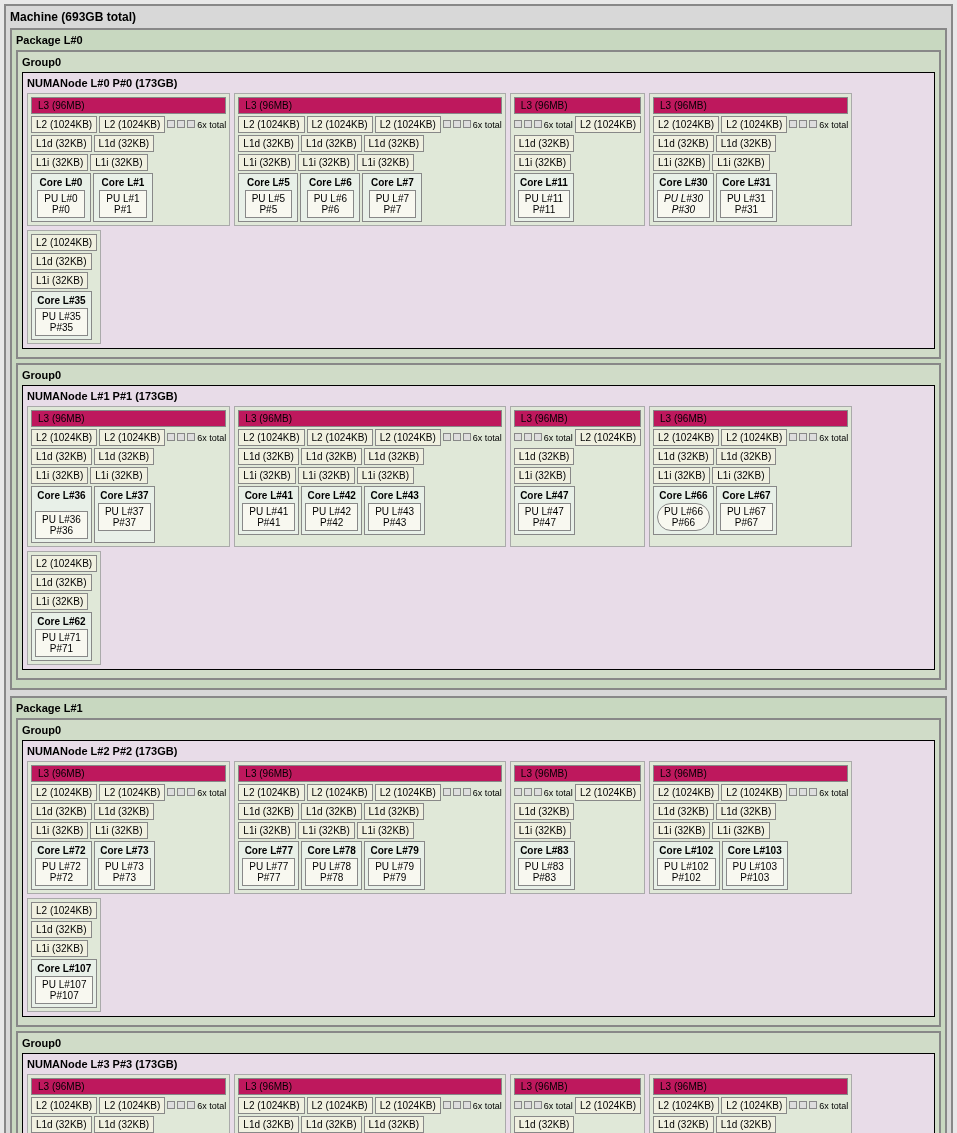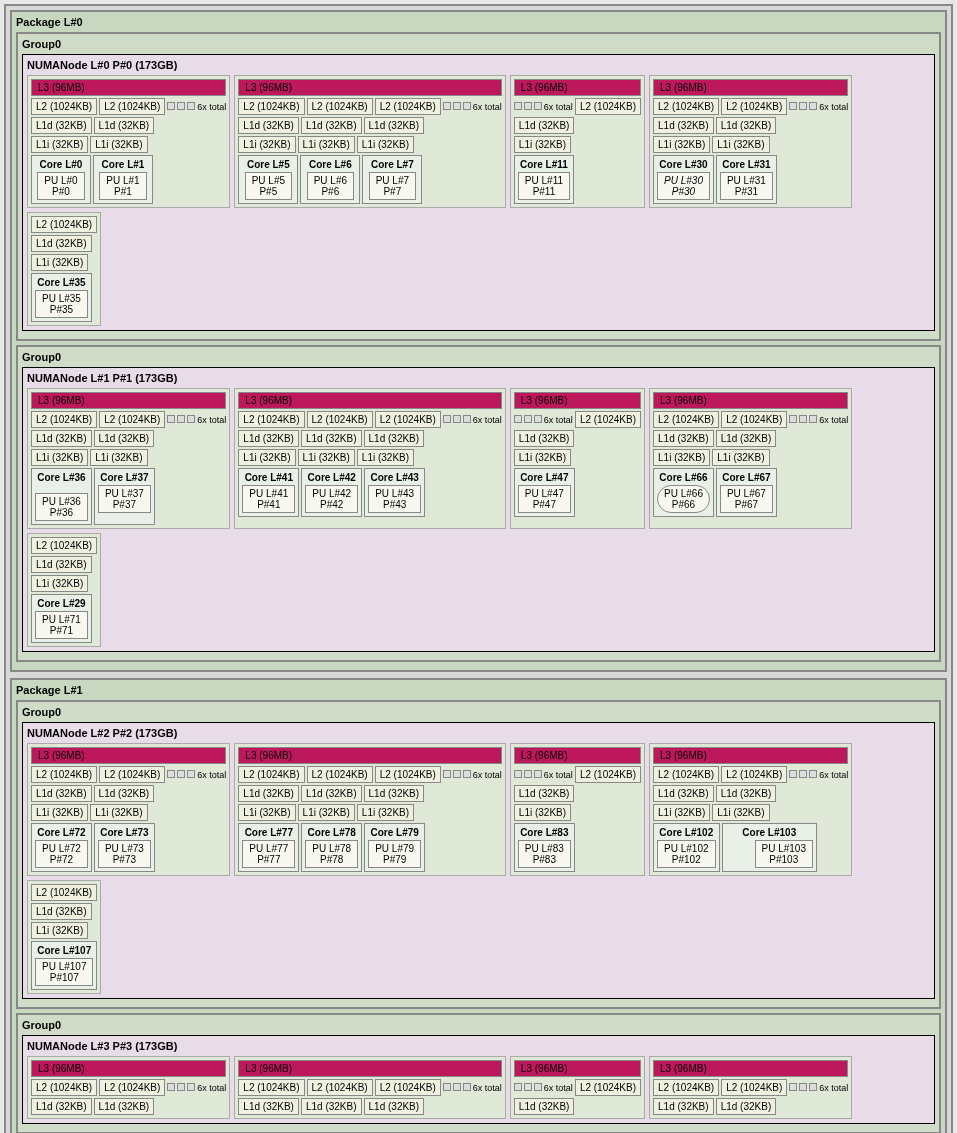--- a/index.html
+++ b/index.html
@@ -99,20 +99,21 @@
       background: #f8f8f0;
       padding: 2px 6px;
       font-size: 10px;
       text-align: center;
     }
   </style>
 </head>
 <body>
 
 <div class="machine-box">
+  <div class="machine-title">Machine (693GB total)</div>
 
   <div id="packages-container">
       <div class="package-box">
         <div class="package-title">Package L#0</div>
         <div class="group-box">
           <div class="group-title">Group0</div>
           <div class="numa-box">
             <div class="numa-title">NUMANode L#0 P#0 (173GB)</div>
             <div style="display: flex; flex-flow: wrap; gap: 4px;">
               <div style="display: flex; flex-direction: column; gap: 2px; border: 1px solid rgb(170, 170, 170); padding: 3px; background: rgb(224, 232, 216); min-width: 60px;">
@@ -426,21 +427,21 @@
                   <div class="cache-cell">L2 (1024KB)</div>
                 </div>
                 <div style="display: flex; flex-direction: row; gap: 2px;">
                   <div class="cache-cell">L1d (32KB)</div>
                 </div>
                 <div style="display: flex; flex-direction: row; gap: 2px;">
                   <div class="cache-cell">L1i (32KB)</div>
                 </div>
                 <div style="display: flex; flex-direction: row; gap: 2px;">
                   <div class="core-box">
-                    <div class="core-title">Core L#29</div>
+                    <div class="core-title">Core L#62</div>
                     <div class="pu-box" style="white-space: pre;">PU L#71
 P#71</div>
                   </div>
                 </div>
               </div>
             </div>
           </div>
         </div>
       </div>
       <div class="package-box">
@@ -578,21 +579,21 @@
                   <div class="cache-cell">L1i (32KB)</div>
                 </div>
                 <div style="display: flex; flex-direction: row; gap: 2px;">
                   <div class="core-box">
                     <div class="core-title">Core L#102</div>
                     <div class="pu-box" style="white-space: pre;">PU L#102
 P#102</div>
                   </div>
                   <div class="core-box">
                     <div class="core-title">Core L#103</div>
-                    <div class="pu-box" style="white-space: pre; margin-left: 29px;">PU L#103
+                    <div class="pu-box" style="white-space: pre;">PU L#103
 P#103</div>
                   </div>
                 </div>
               </div>
               <div style="display: flex; flex-direction: column; gap: 2px; border: 1px solid rgb(170, 170, 170); padding: 3px; background: rgb(224, 232, 216); min-width: 60px;">
                 <div style="display: flex; flex-direction: row; gap: 2px; align-items: center;">
                   <div class="cache-cell">L2 (1024KB)</div>
                 </div>
                 <div style="display: flex; flex-direction: row; gap: 2px;">
                   <div class="cache-cell">L1d (32KB)</div>

